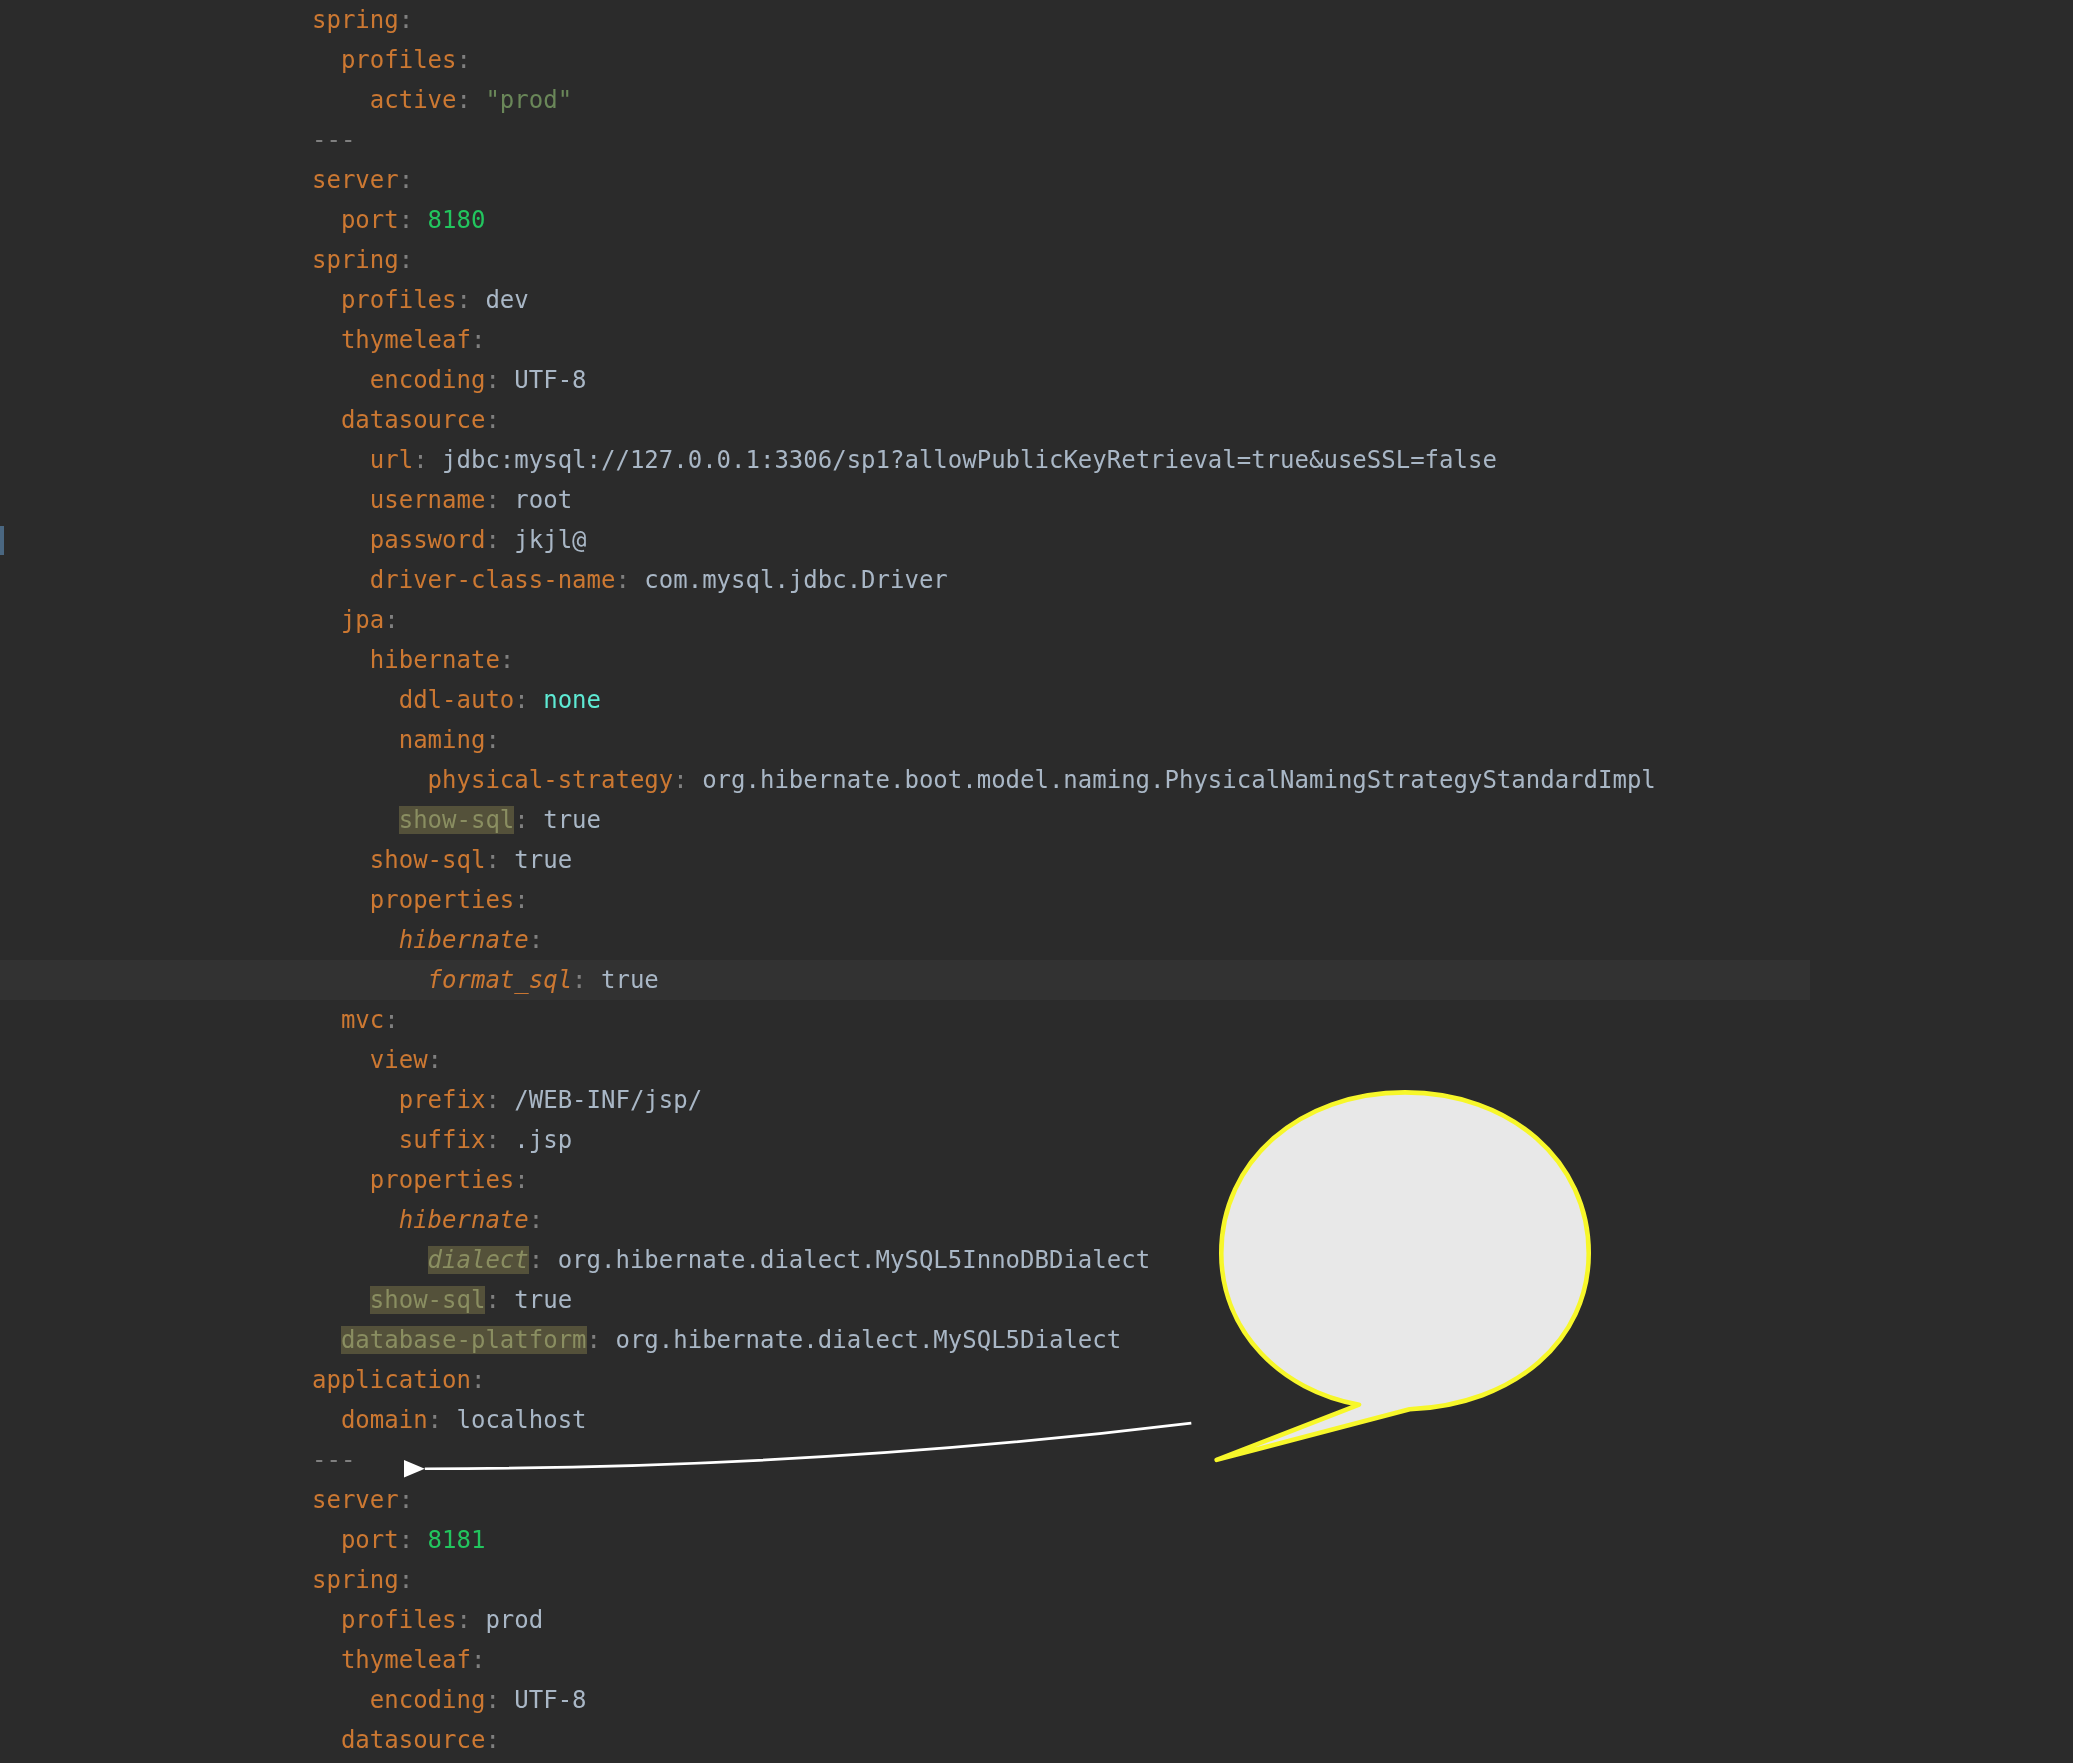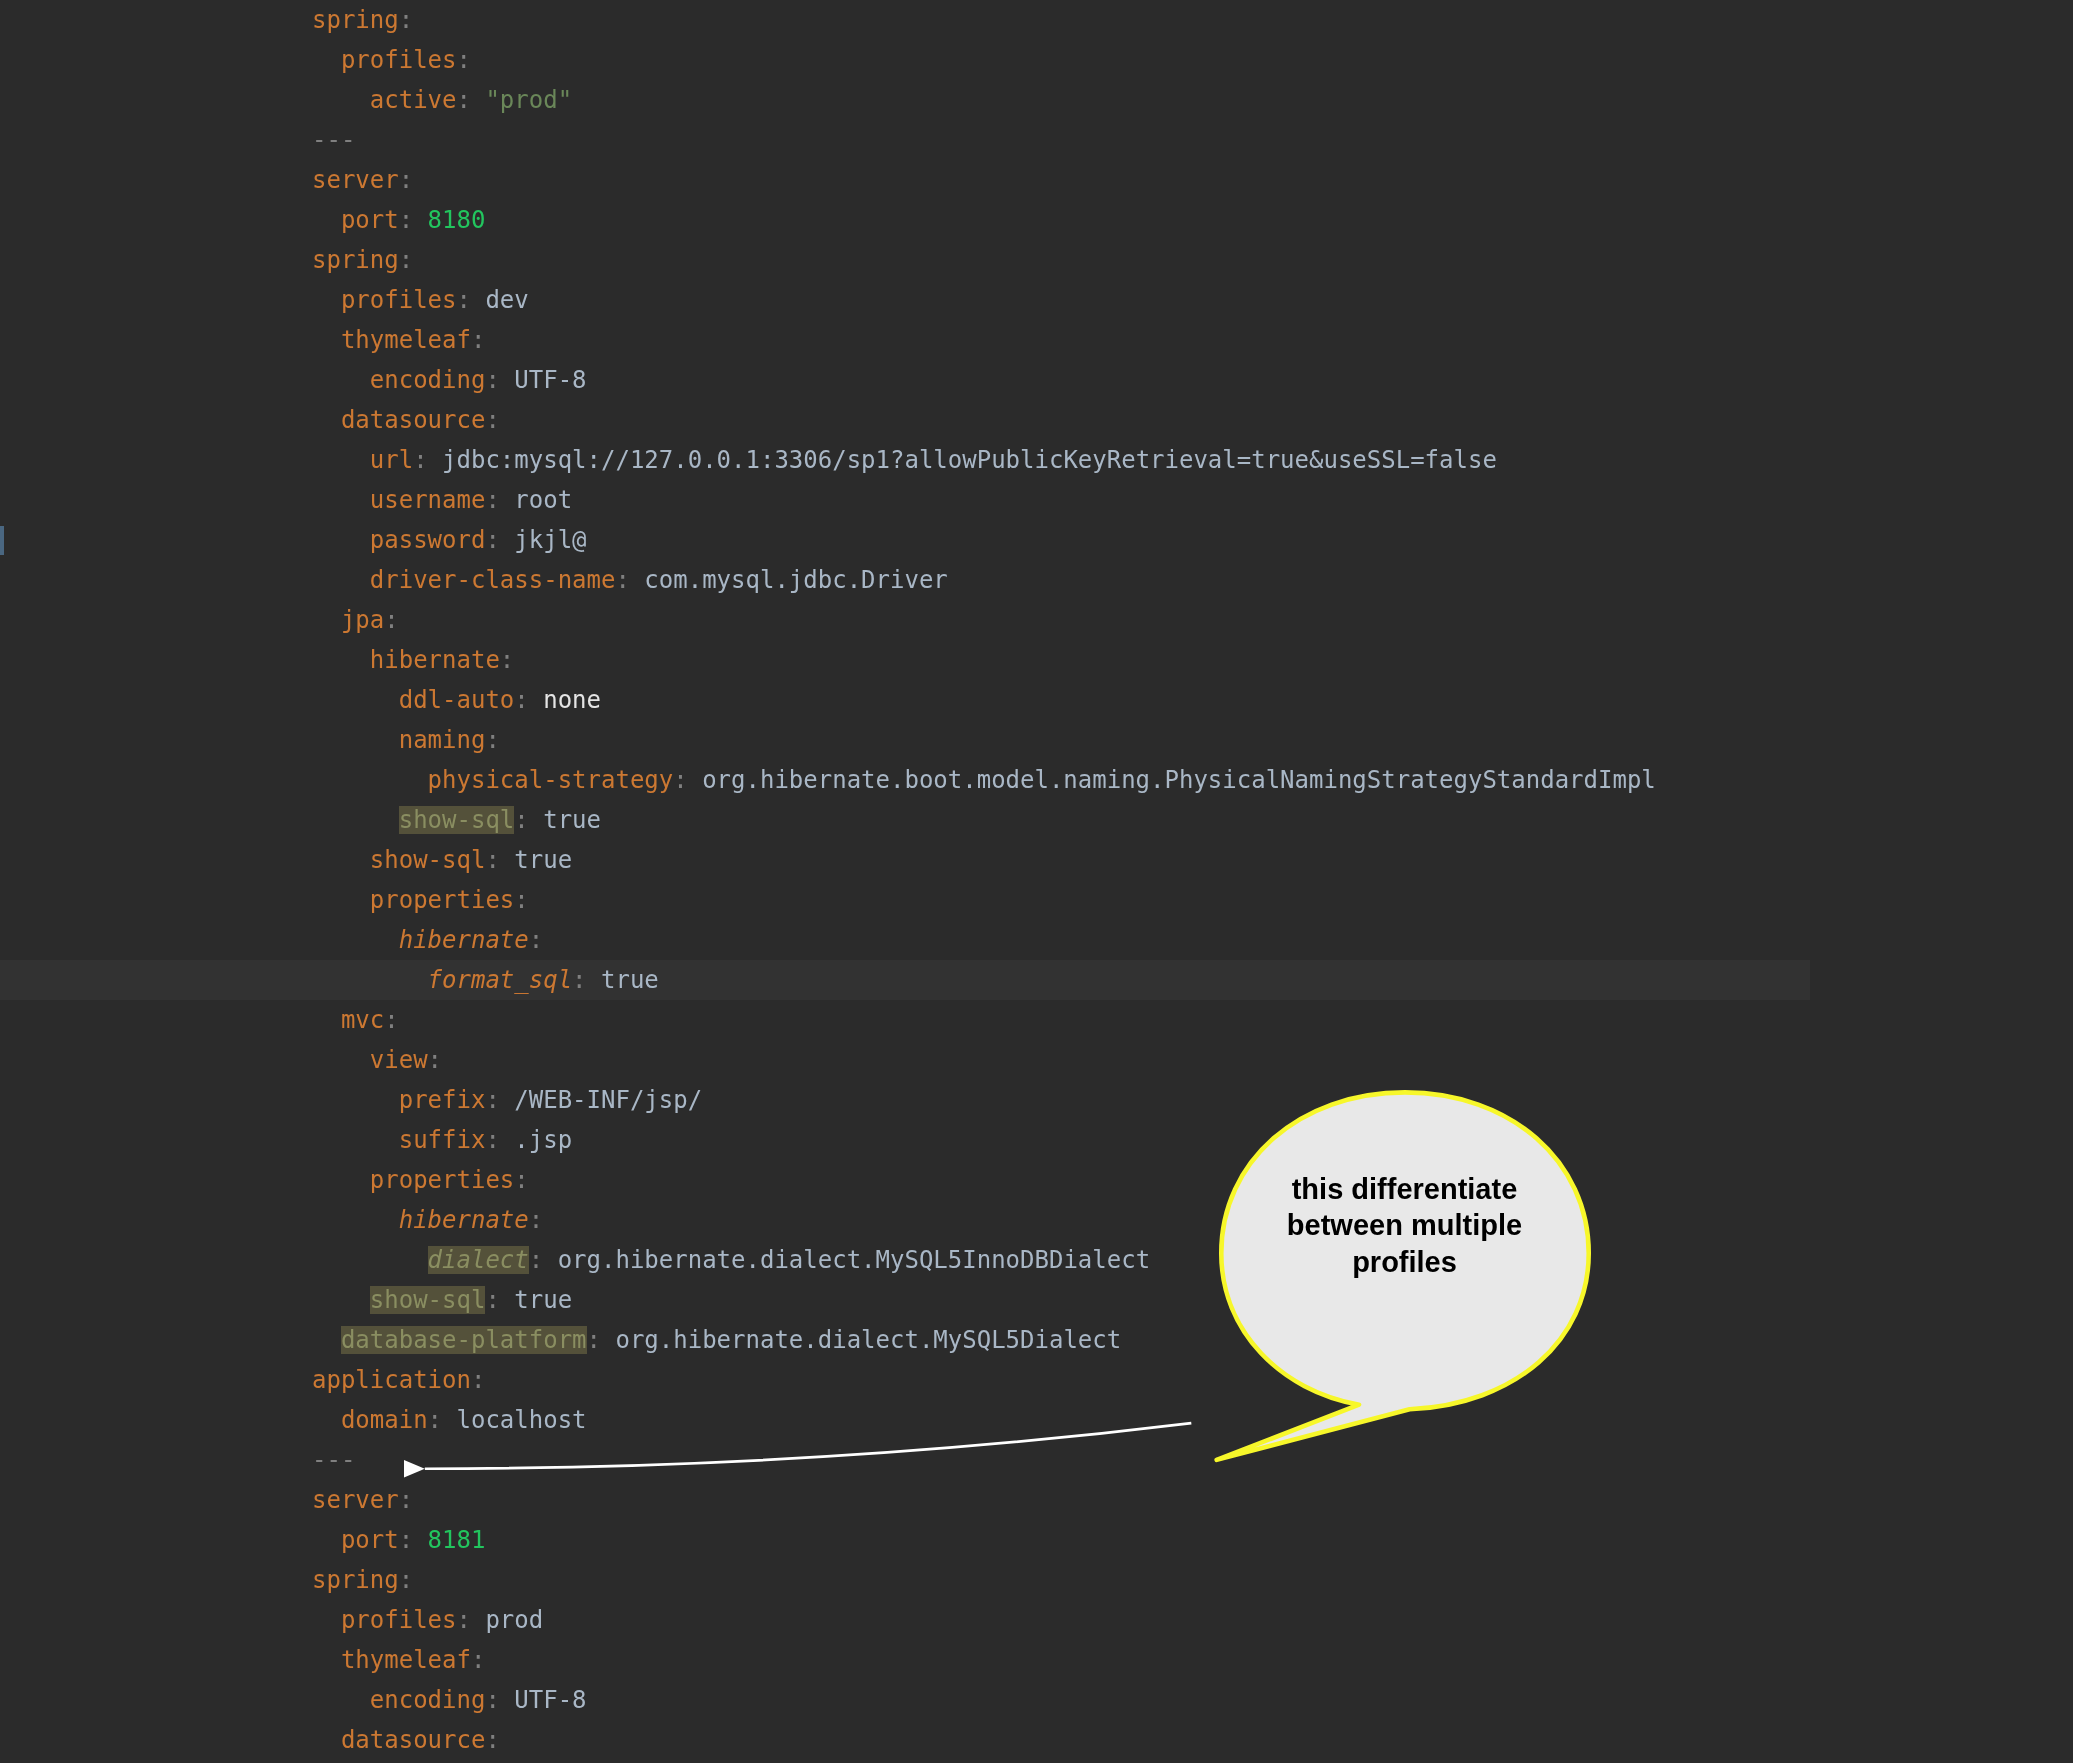--- a/index.html
+++ b/index.html
@@ -62,21 +62,21 @@
     height: 29px;
     background: #4a6781;
   }
 
   
   .k   { color: #cc7832; }        
   .c   { color: #808080; }        
   .v   { color: #a9b7c6; margin-top: 6px; }        
   .s   { color: #6a8759; }        
   .n   { color: #22c55e; }        
-  .kw  { color: #e5e5e5; }        
+  .kw  { color: #5eead4; }        
   .it  { font-style: italic; }    
   .dk  { color: #8a8e61; }        
   .hlbg { background: #54513a; }  
 
   
   .bubble-wrap {
     position: absolute;
     left: 1189px;
     top: 1074px;
     width: 432px;
@@ -121,21 +121,20 @@
     <svg viewBox="0 0 470 430" width="432" height="395">
       <path d="M235 20
                C 120 20 35 95 35 195
                C 35 280 100 345 185 360
                L 30 420
                L 240 365
                C 355 360 435 290 435 195
                C 435 95 350 20 235 20 Z" fill="#e8e8e8" stroke="#f7f72a" stroke-width="5" stroke-linejoin="round"></path>
     </svg>
   </div>
-  <div class="bubble-text">this differentiate between multiple profiles</div>
 
   <svg class="arrow" viewBox="0 0 870 80" width="799" height="73">
     <defs>
       <marker id="arrowhead" markerWidth="12" markerHeight="10" refX="0" refY="5" orient="auto">
         <polygon points="12 0, 0 5, 12 10" fill="#ffffff"></polygon>
       </marker>
     </defs>
     <path d="M 860 10 Q 450 60 20 60" fill="none" stroke="#ffffff" stroke-width="3" marker-end="url(#arrowhead)"></path>
   </svg>
 </div>

